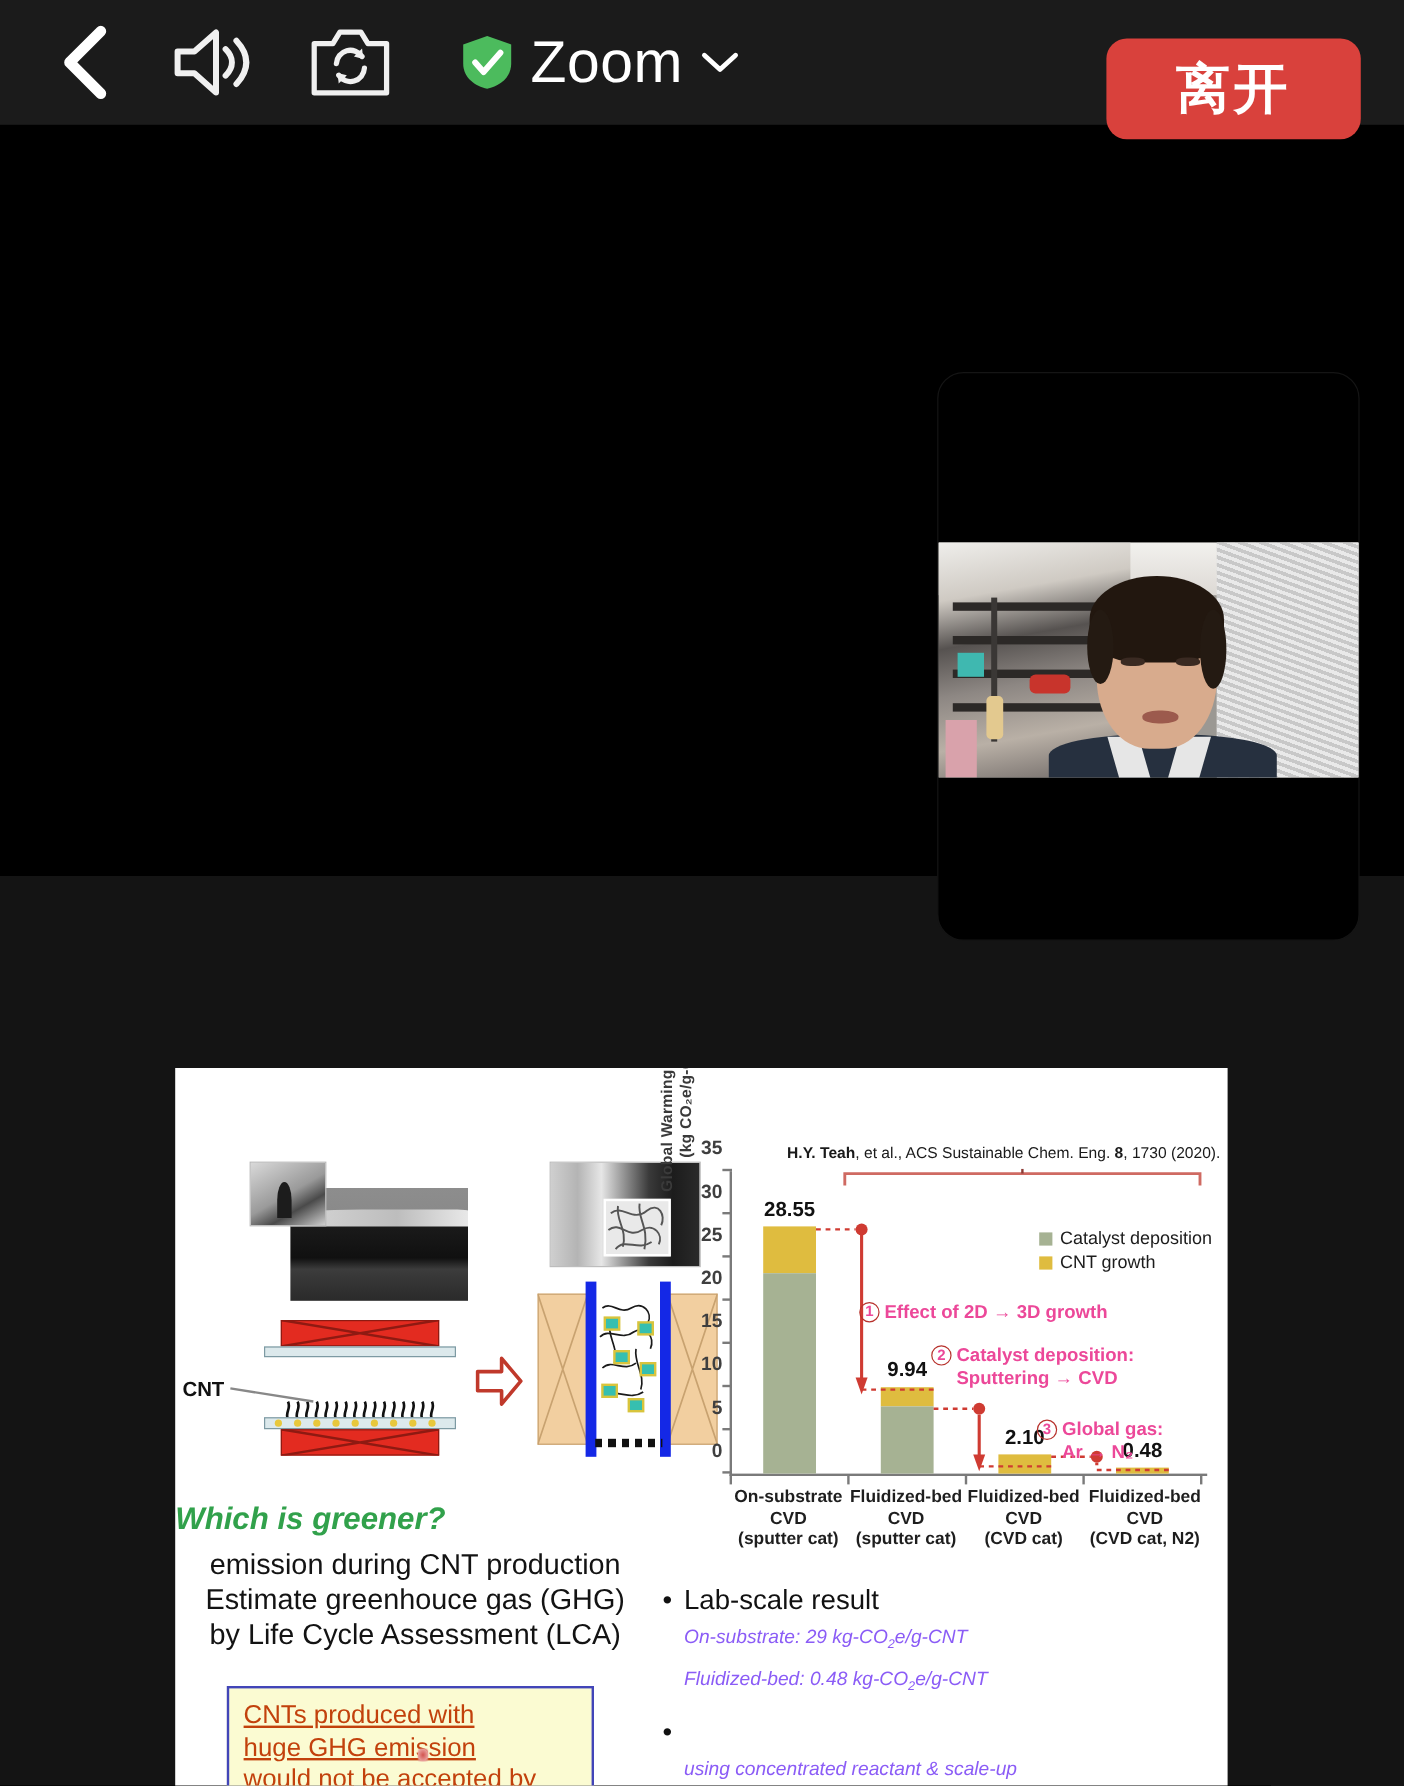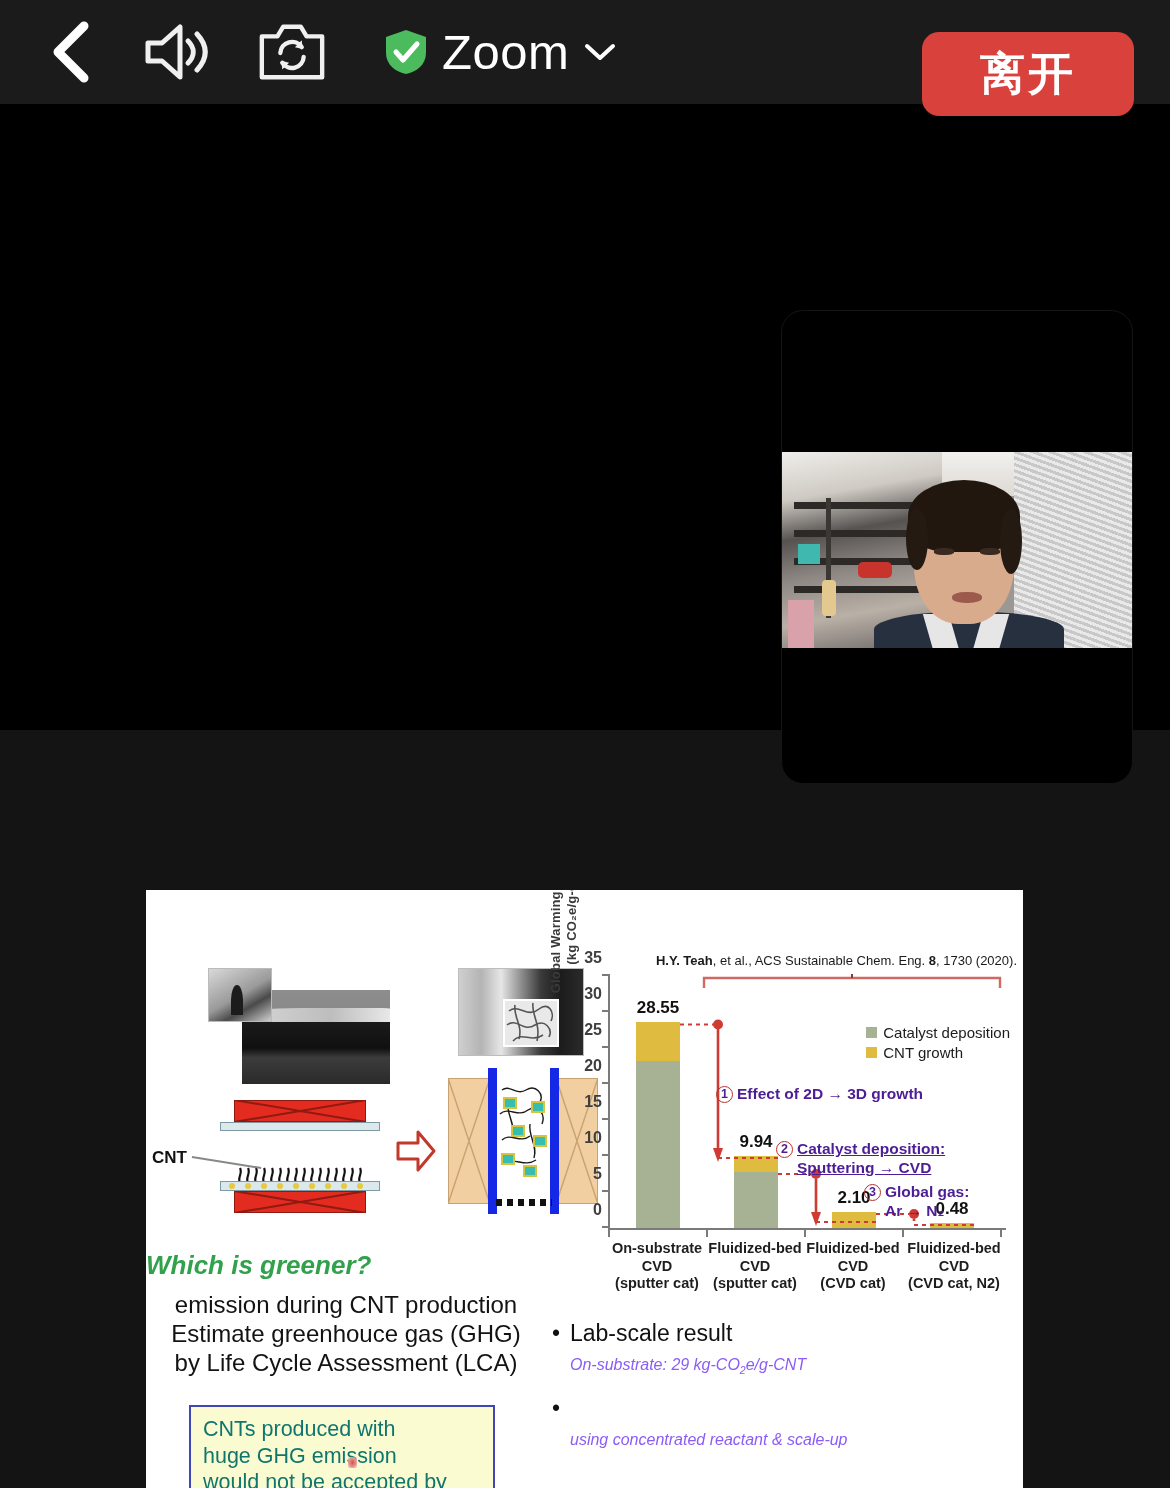--- a/index.html
+++ b/index.html
@@ -134,21 +134,21 @@
   }
   .ghg-text {
     position:absolute; left:12px; right:4px; top:340px; text-align:center;
     color:#131313; font-size:24px; line-height:29px;
     font-family:"Liberation Sans", sans-serif;
   }
   .yellow-box {
     position:absolute; left:43px; top:455px; width:306px; height:154px;
     background:#fbfbd2; border:2px solid #4245b8; padding:9px 10px 6px 12px;
   }
-  .yb-line { color:#0f766e; font-size:21.5px; line-height:26.5px; font-family:"Liberation Sans", sans-serif; }
+  .yb-line { color:#c2410c; font-size:21.5px; line-height:26.5px; font-family:"Liberation Sans", sans-serif;text-decoration:underline; }
   .cursor-dot { position:absolute; left:157px; top:50px; width:9px; height:11px;
     background: radial-gradient(ellipse at center,#d2544f 0%, #e79a96 60%, rgba(231,154,150,0) 100%); }
 
   
   .right-col { position:absolute; left:392px; top:60px; width:485px; height:596px; }
 
   .chart { position:absolute; left:8px; top:18px; width:470px; height:330px; }
   .ylabel {
     position:absolute; left:2px; top:44px; width:200px;
     transform: rotate(-90deg); transform-origin: left top;
@@ -165,21 +165,21 @@
   .bar { position:absolute; bottom:2px; }
   .seg-cat { background:#a6b293; width:100%; }
   .seg-cnt { background:#dfbc3f; width:100%; }
   .barval { position:absolute; font-size:17px; font-weight:700; color:#111; text-align:center; }
 
   .legend { position:absolute; right:6px; top:56px; }
   .leg-row { display:flex; align-items:center; gap:6px; margin-bottom:3px; }
   .leg-sw { width:11px; height:11px; display:inline-block; }
   .leg-txt { font-size:15px; color:#1c1c1c; }
 
-  .ann { position:absolute; color:#4c1d95; font-weight:700; font-size:15.5px; line-height:19px; }
+  .ann { position:absolute; color:#ec4899; font-weight:700; font-size:15.5px; line-height:19px; }
   .circ-num { display:inline-block; width:17px; height:17px; border:1.6px solid #b7312c; border-radius:50%;
     text-align:center; line-height:14px; font-size:12.5px; font-weight:700; margin-right:4px; vertical-align:1px;}
 
   .xcat { position:absolute; text-align:center; font-size:14.5px; font-weight:700; color:#1e1e1e; line-height:17.5px; }
 
   .bullets { position:absolute; left:14px; top:368px; width:462px; }
   .bullet-row { display:flex; font-size:23px; color:#111; line-height:30px; margin-bottom:2px; }
   .bdot { width:18px; flex:0 0 18px; }
   .bsub { font-size:16px; color:#8b5cf6; line-height:30px; padding-left:18px;font-style:italic; }
   sub { font-size: 0.66em; }
@@ -481,21 +481,21 @@
             </div>
             <div class="leg-row">
               <span class="leg-sw" style="background:#dfbc3f;"></span>
               <span class="leg-txt">CNT growth</span>
             </div>
           </div>
 
           <div class="ann" style="left:170px; top:116px;">
             <span class="circ-num">1</span><span>Effect of 2D → 3D growth</span>
           </div>
-          <div class="ann" style="left:230px; top:171px;text-decoration:underline;">
+          <div class="ann" style="left:230px; top:152px;">
             <span class="circ-num">2</span><span>Catalyst deposition:</span>
             <div style="padding-left:21px;">Sputtering → CVD</div>
           </div>
           <div class="ann" style="left:318px; top:214px;">
             <span class="circ-num">3</span><span>Global gas:</span>
             <div style="padding-left:21px;">Ar → N₂</div>
           </div>
 
           <div class="xcat" style="left:62px;  top:272px; width:98px;">
             <div>On-substrate</div>
@@ -518,20 +518,21 @@
             <div>(CVD cat, N2)</div>
           </div>
         </div>
 
         <div class="bullets">
           <div class="bullet-row">
             <span class="bdot">•</span>
             <span>Lab-scale result</span>
           </div>
           <div class="bsub">On-substrate: 29 kg-CO<sub>2</sub>e/g-CNT</div>
+          <div class="bsub">Fluidized-bed: 0.48 kg-CO<sub>2</sub>e/g-CNT</div>
           <div class="bullet-row" style="margin-top:8px;">
             <span class="bdot">•</span>
           </div>
           <div class="bsub">using concentrated reactant &amp; scale-up</div>
         </div>
       </div>
     </div>
   </div>
 </div>
 

